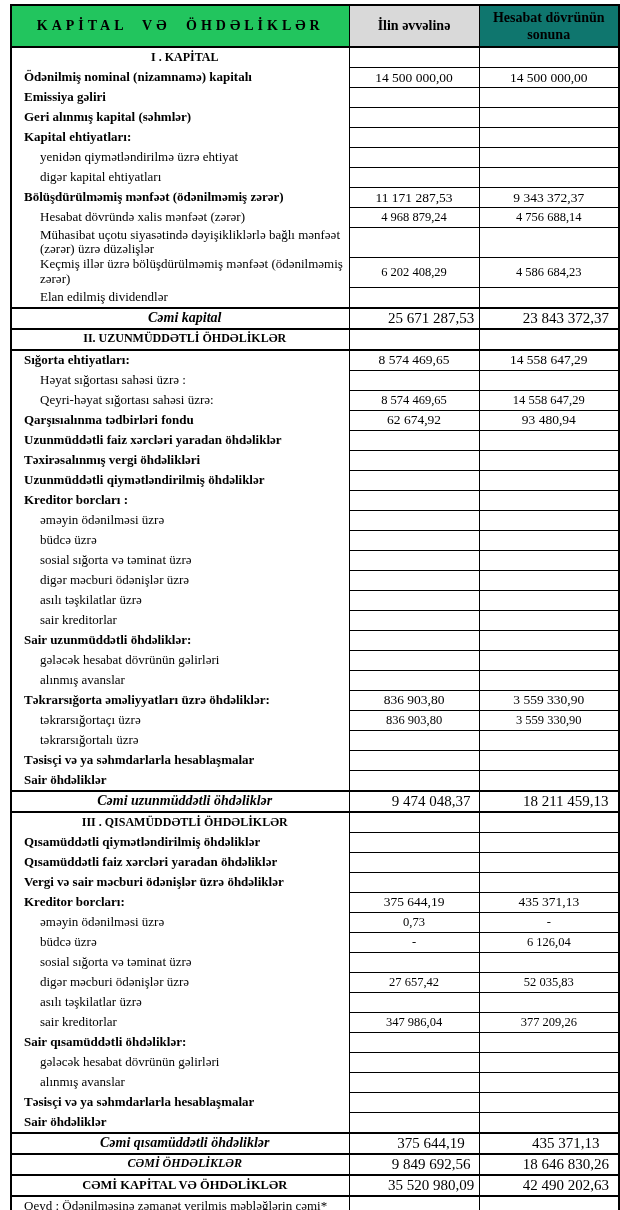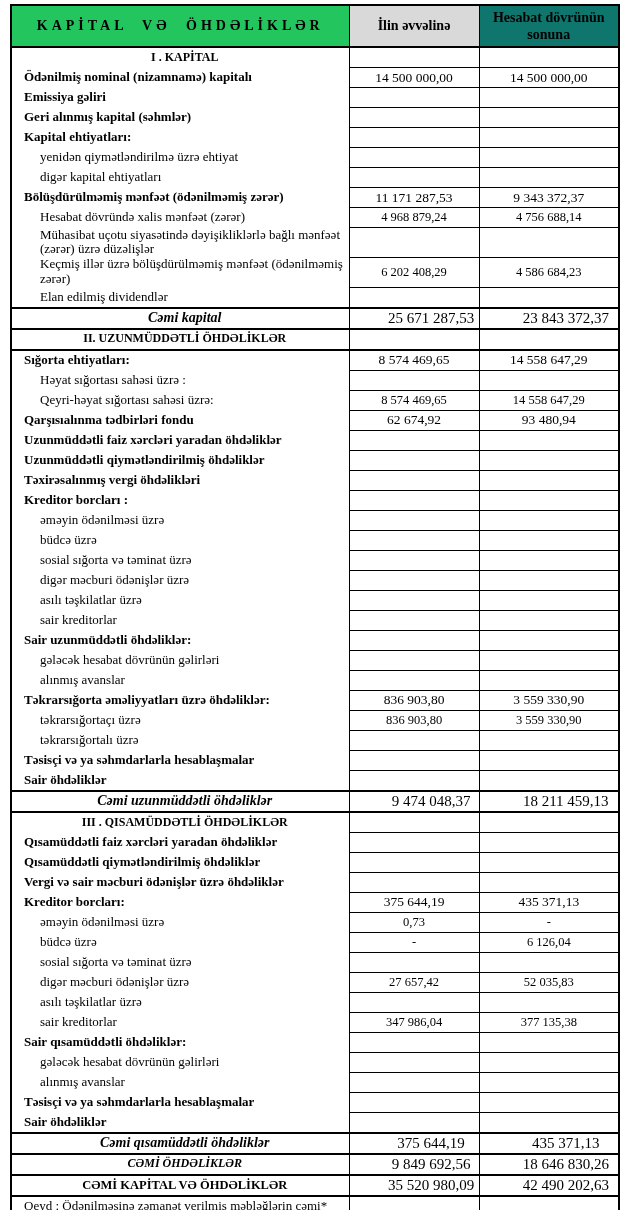--- a/index.html
+++ b/index.html
@@ -150,26 +150,26 @@
           <td class="l">Qarşısıalınma tədbirləri fondu</td>
           <td class="v">62 674,92</td>
           <td class="v">93 480,94</td>
         </tr>
         <tr class="bold">
           <td class="l">Uzunmüddətli faiz xərcləri yaradan öhdəliklər</td>
           <td class="v"></td>
           <td class="v"></td>
         </tr>
         <tr class="bold">
+          <td class="l">Təxirəsalınmış vergi öhdəlikləri</td>
+          <td class="v"></td>
+          <td class="v"></td>
+        </tr>
+        <tr class="bold">
           <td class="l">Uzunmüddətli qiymətləndirilmiş öhdəliklər</td>
-          <td class="v"></td>
-          <td class="v"></td>
-        </tr>
-        <tr class="bold">
-          <td class="l">Təxirəsalınmış vergi öhdəlikləri</td>
           <td class="v"></td>
           <td class="v"></td>
         </tr>
         <tr class="bold">
           <td class="l">Kreditor borcları :</td>
           <td class="v"></td>
           <td class="v"></td>
         </tr>
         <tr class="sub">
           <td class="l">əməyin ödənilməsi üzrə</td>
@@ -245,26 +245,26 @@
           <td class="l">Cəmi uzunmüddətli öhdəliklər</td>
           <td class="v">9 474 048,37</td>
           <td class="v">18 211 459,13</td>
         </tr>
         <tr class="section">
           <td class="l">III . QISAMÜDDƏTLİ ÖHDƏLİKLƏR</td>
           <td class="v"></td>
           <td class="v"></td>
         </tr>
         <tr class="bold">
+          <td class="l">Qısamüddətli qiymətləndirilmiş öhdəliklər</td>
+          <td class="v"></td>
+          <td class="v"></td>
+        </tr>
+        <tr class="bold">
           <td class="l">Qısamüddətli faiz xərcləri yaradan öhdəliklər</td>
-          <td class="v"></td>
-          <td class="v"></td>
-        </tr>
-        <tr class="bold">
-          <td class="l">Qısamüddətli qiymətləndirilmiş öhdəliklər</td>
           <td class="v"></td>
           <td class="v"></td>
         </tr>
         <tr class="bold">
           <td class="l">Vergi və sair məcburi ödənişlər üzrə öhdəliklər</td>
           <td class="v"></td>
           <td class="v"></td>
         </tr>
         <tr class="bold">
           <td class="l">Kreditor borcları:</td>
@@ -292,21 +292,21 @@
           <td class="v">52 035,83</td>
         </tr>
         <tr class="sub">
           <td class="l">asılı təşkilatlar üzrə</td>
           <td class="v"></td>
           <td class="v"></td>
         </tr>
         <tr class="sub">
           <td class="l">sair kreditorlar</td>
           <td class="v">347 986,04</td>
-          <td class="v">377 135,38</td>
+          <td class="v">377 209,26</td>
         </tr>
         <tr class="bold">
           <td class="l">Sair qısamüddətli öhdəliklər:</td>
           <td class="v"></td>
           <td class="v"></td>
         </tr>
         <tr class="sub">
           <td class="l">gələcək hesabat dövrünün gəlirləri</td>
           <td class="v"></td>
           <td class="v"></td>

